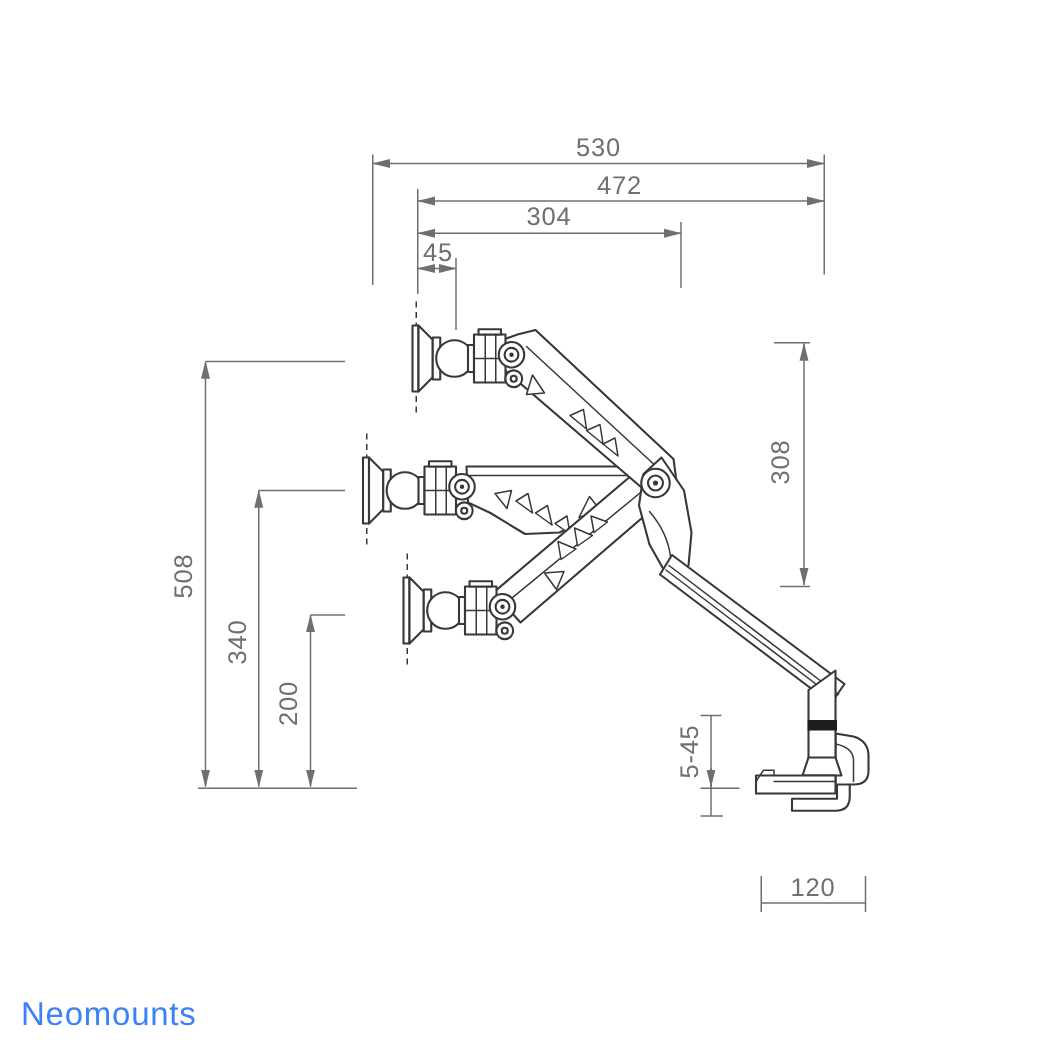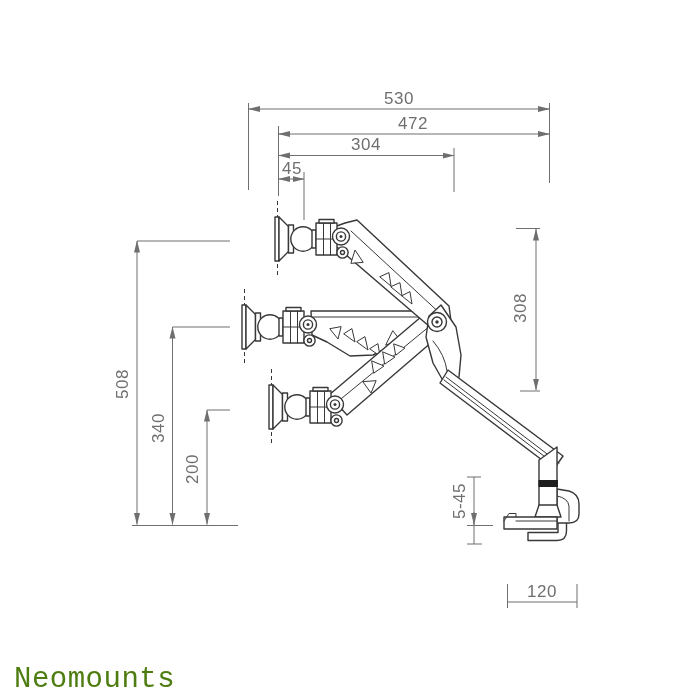--- a/index.html
+++ b/index.html
@@ -4,21 +4,21 @@
 <style>
   html,body{margin:0;padding:0;background:#ffffff;width:700px;height:700px;overflow:hidden;}
   .stage{position:relative;width:580px;height:700px;background:#fff;font-family:"Liberation Sans",sans-serif;}
   svg{position:absolute;left:0;top:0;}
   .dim{stroke:#6f6f6f;stroke-width:1;fill:none;}
   .dimtxt{fill:#6f6f6f;font-family:"Liberation Sans",sans-serif;font-size:17px;letter-spacing:.5px;}
   .draw{stroke:#383838;stroke-width:1.4;fill:none;stroke-linejoin:round;stroke-linecap:round;}
   .thin{stroke-width:1;}
   .wfill{fill:#ffffff;}
   .cl{stroke:#383838;stroke-width:1;stroke-dasharray:4 3;}
-  .brand{position:absolute;left:14px;top:663px;font-size:29px;font-weight:500;letter-spacing:.5px;color:#4d7c0f;font-family:Liberation Mono, monospace;}
+  .brand{position:absolute;left:14px;top:663px;font-size:22px;font-weight:500;letter-spacing:.5px;color:#3b82f6;font-family:Liberation Sans, sans-serif;}
 </style>
 </head>
 <body>
 
 <div class="stage">
 <svg width="700" height="700" viewBox="0 0 700 700">
   <defs>
     <marker id="arr" viewBox="0 0 12 8" refX="11.5" refY="4" markerWidth="12" markerHeight="8" orient="auto-start-reverse" markerUnits="userSpaceOnUse">
       <path d="M12,4 L0,1 L0,7 Z" fill="#6f6f6f"></path>
     </marker>

